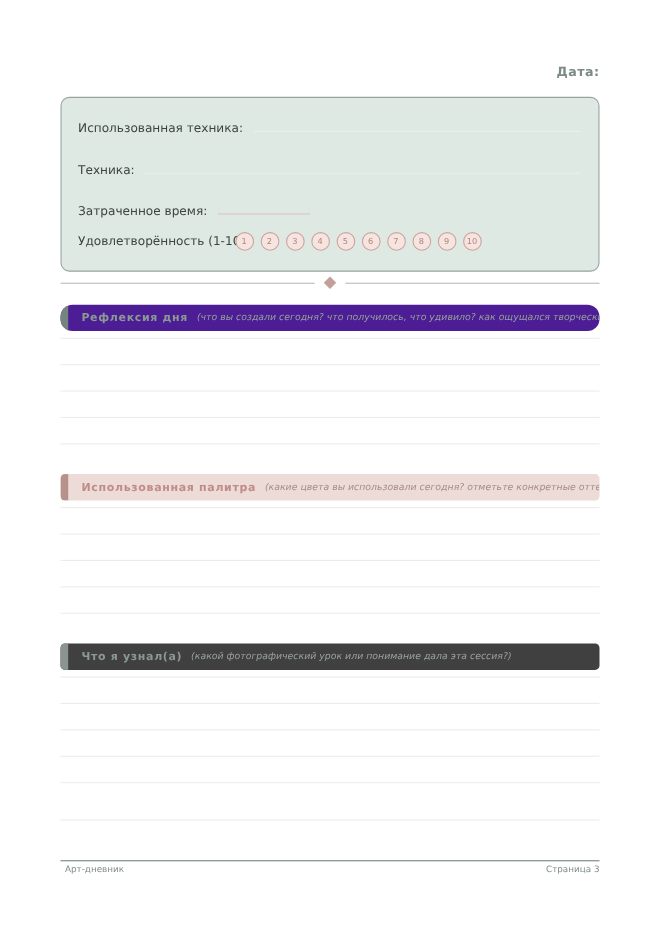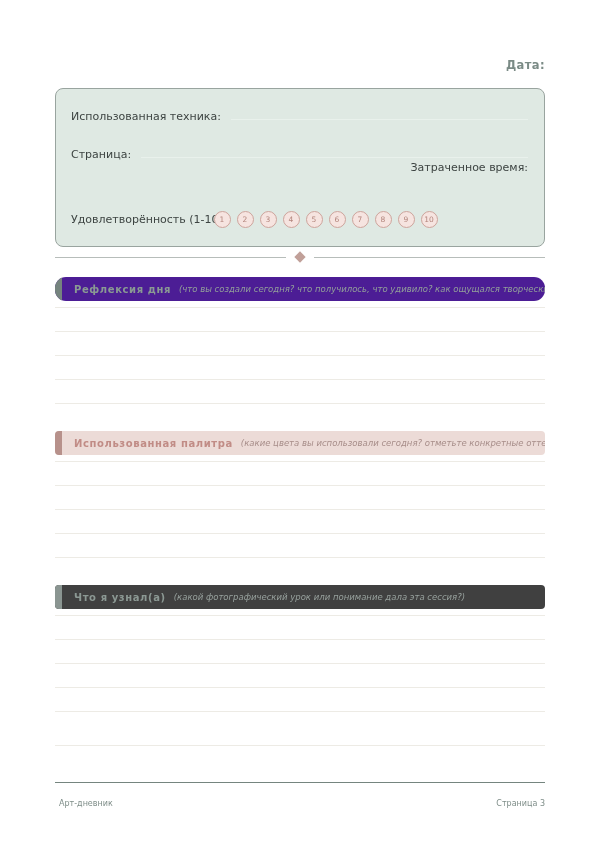--- a/index.html
+++ b/index.html
@@ -15,21 +15,21 @@
   .date-line{flex:1;border-bottom:1.4px solid #8d9590;margin-left:10px;margin-right:14px;margin-bottom:2px;}
 
   
   .info-box{
     margin-top:13px;background:#dfe9e3;border:1px solid #99a49f;border-radius:8px;
     padding:8px 16px 10px 15px;
   }
   .field{display:flex;align-items:flex-end;}
   .field.f1{height:26px;text-align:right;}
   .field.f2{height:38px;}
-  .field.f3{height:37px;flex-direction:column;}
+  .field.f3{height:37px;}
   .field-label{font-size:11px;color:#3d4442;white-space:nowrap;}
   .fill-line{flex:1;border-bottom:1px solid #e9f1ec;margin-left:10px;margin-bottom:3px;}
   .fill-line.short{flex:0 0 84px;border-bottom:1px solid #d8c6c2;}
   .field.f4{height:34px;display:flex;align-items:center;padding-top:4px;}
   .circles{display:flex;align-items:center;gap:6px;margin-left:-13px;position:relative;z-index:2;}
   .circle{
     width:15px;height:15px;border-radius:50%;background:#f6e4e0;border:1px solid #cda49c;
     color:#b2857c;font-size:7.5px;display:flex;align-items:center;justify-content:center;flex:0 0 auto;
   }
 
@@ -57,21 +57,21 @@
   .section.gray  .sec-title{color:#8b9893;}
   .section.gray  .sec-hint{color:#97a19d;}
   .lines .line{height:23px;border-bottom:1px solid #edebe5;}
   .lines .line:first-child{height:6px;}
   .section.last{margin-bottom:0;}
 
   .sections-wrap{margin-top:13px;}
 
   
   .footer{
-    border-top:1px solid #75857f;margin-top:36px;padding-top:16px;
+    border-top:1px solid #75857f;margin-top:36px;padding-top:3px;
     display:flex;justify-content:space-between;align-items:center;
     font-size:8px;color:#7e8d88;
   }
   .footer .left{padding-left:4px;}
 </style>
 </head>
 <body>
 
 <div class="page">
   <div class="content">
@@ -80,21 +80,21 @@
       <span class="date-label">Дата:</span>
       <div class="date-line"></div>
     </div>
 
     <div class="info-box">
       <div class="field f1">
         <span class="field-label">Использованная техника:</span>
         <div class="fill-line"></div>
       </div>
       <div class="field f2">
-        <span class="field-label">Страница:</span>
+        <span class="field-label">Техника:</span>
         <div class="fill-line"></div>
       </div>
       <div class="field f3">
         <span class="field-label">Затраченное время:</span>
         <div class="fill-line short"></div>
       </div>
       <div class="field f4">
         <span class="field-label">Удовлетворённость (1-10):</span>
         <div class="circles">
             <div class="circle">1</div>

